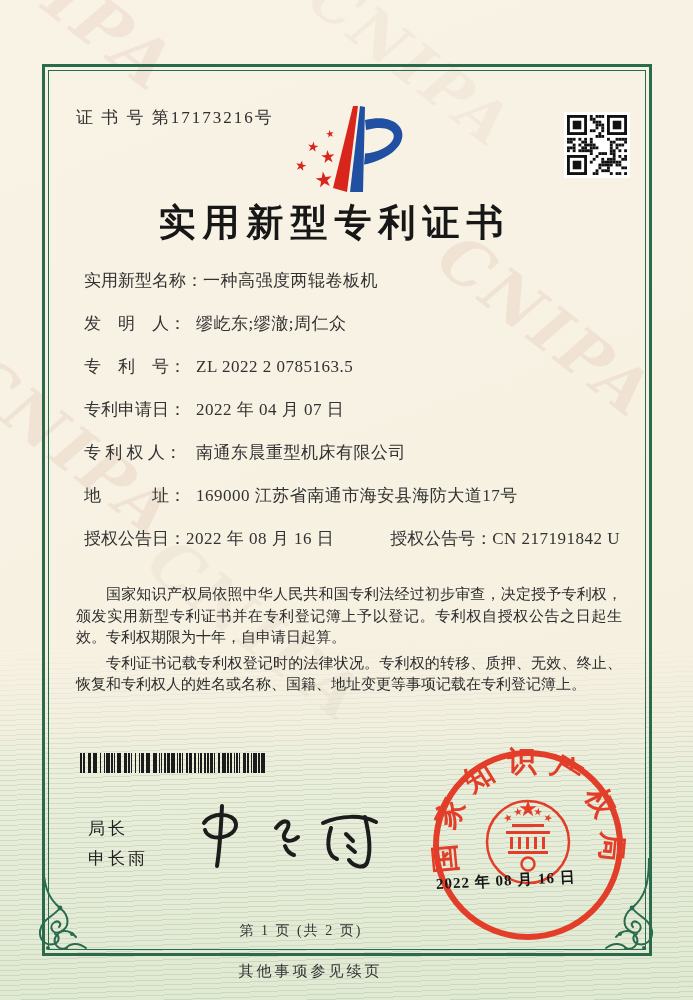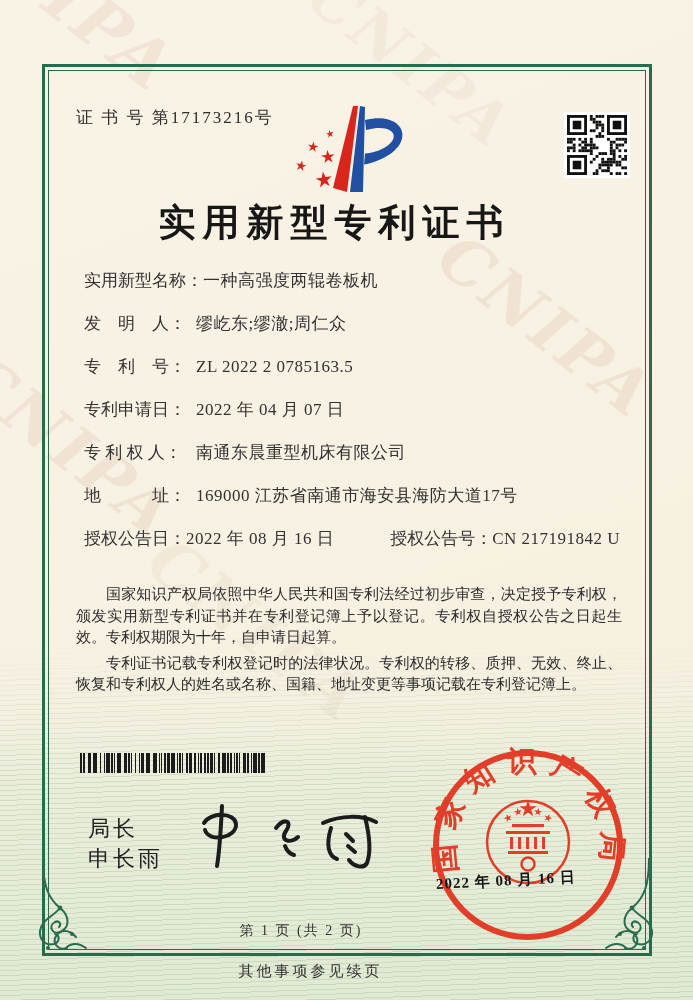--- a/index.html
+++ b/index.html
@@ -44,21 +44,21 @@
   .field-row{display:flex;margin-bottom:25px;line-height:18px;}
   .f-label{flex:0 0 112px;white-space:nowrap;}
   .f-value{white-space:nowrap;letter-spacing:0.5px;}
   .grant-gap{display:inline-block;width:56px;}
 
   .paras{position:absolute;left:76px;top:584px;width:546px;}
   .paras p{margin:0 0 4px;font-size:15px;line-height:21.5px;text-indent:2em;text-align:justify;color:#2c2c2c;}
 
   .barcode{position:absolute;left:80px;top:753px;}
 
-  .director{position:absolute;left:88px;top:814px;font-size:22px;letter-spacing:3px;color:#222;line-height:30px;}
+  .director{position:absolute;left:88px;top:814px;font-size:17px;letter-spacing:3px;color:#222;line-height:30px;}
   .signature{position:absolute;left:196px;top:800px;}
 
   .seal{position:absolute;left:428px;top:745px;width:200px;height:200px;z-index:5;opacity:0.95;}
   .seal-date{position:absolute;left:436px;top:870px;width:190px;font-size:15px;font-weight:bold;letter-spacing:1px;
              color:#151515;transform:rotate(-3deg);z-index:6;}
 
   .page-no{position:absolute;left:0;top:922px;width:602px;text-align:center;font-size:14px;letter-spacing:2px;color:#333;}
   .footer-note{position:absolute;left:0;top:962px;width:621px;text-align:center;font-size:15px;letter-spacing:3px;color:#333;z-index:4;}
 </style>
 </head>

